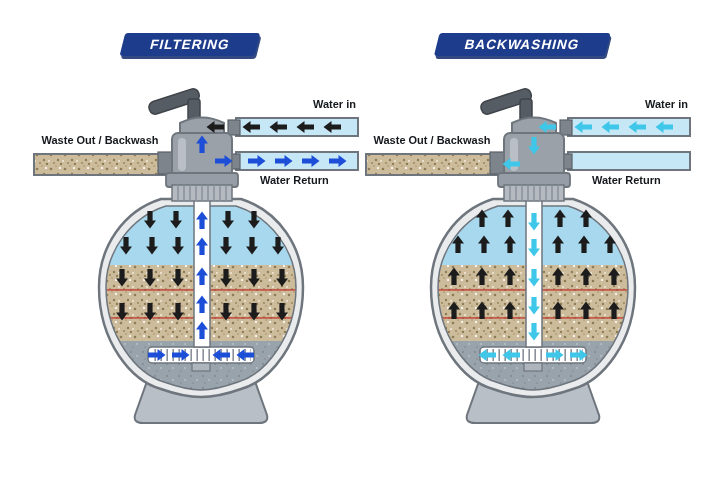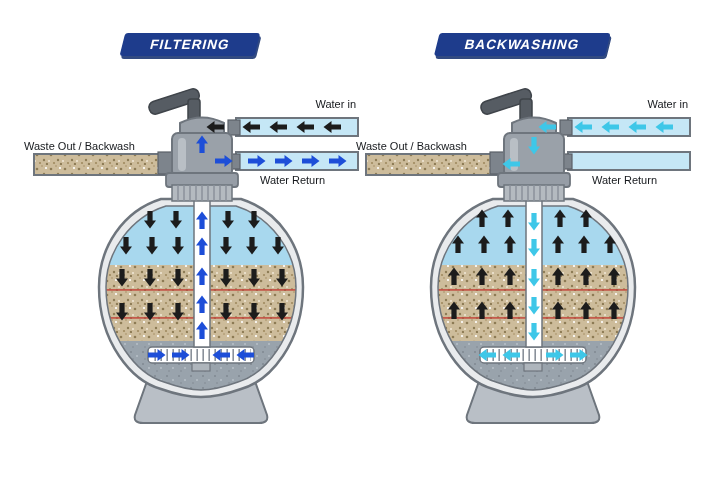--- a/index.html
+++ b/index.html
@@ -14,23 +14,23 @@
   svg.diagram{position:absolute;left:0;top:0;}
   .banner{
     position:absolute;top:8px;left:50%;
     transform:translateX(-50%) skewX(-14deg);
     background:#1e3c8c;color:#ffffff;
     padding:4px 28px;border-radius:3px;
     font-weight:700;font-size:13.5px;letter-spacing:1px;white-space:nowrap;
     box-shadow:2px 3px 0 rgba(14,42,107,.85);
   }
   .lbl{
-    position:absolute;font-weight:400;font-size:11px;color:#15181c;white-space:nowrap;
+    position:absolute;font-weight:700;font-size:11px;color:#15181c;white-space:nowrap;
   }
-  .lbl.waste{left:4px;top:115px;width:152px;text-align:left;}
+  .lbl.waste{left:4px;top:109px;width:152px;text-align:center;}
   .lbl.win{left:240px;top:73px;width:96px;text-align:right;}
   .lbl.wret{left:240px;top:149px;width:96px;text-align:left;}
 </style>
 </head>
 <body>
 
 <svg width="0" height="0" style="position:absolute" aria-hidden="true">
   <defs>
     <pattern id="sandPat" width="14" height="14" patternUnits="userSpaceOnUse">
       <rect width="14" height="14" fill="#cdbc9b"></rect>

